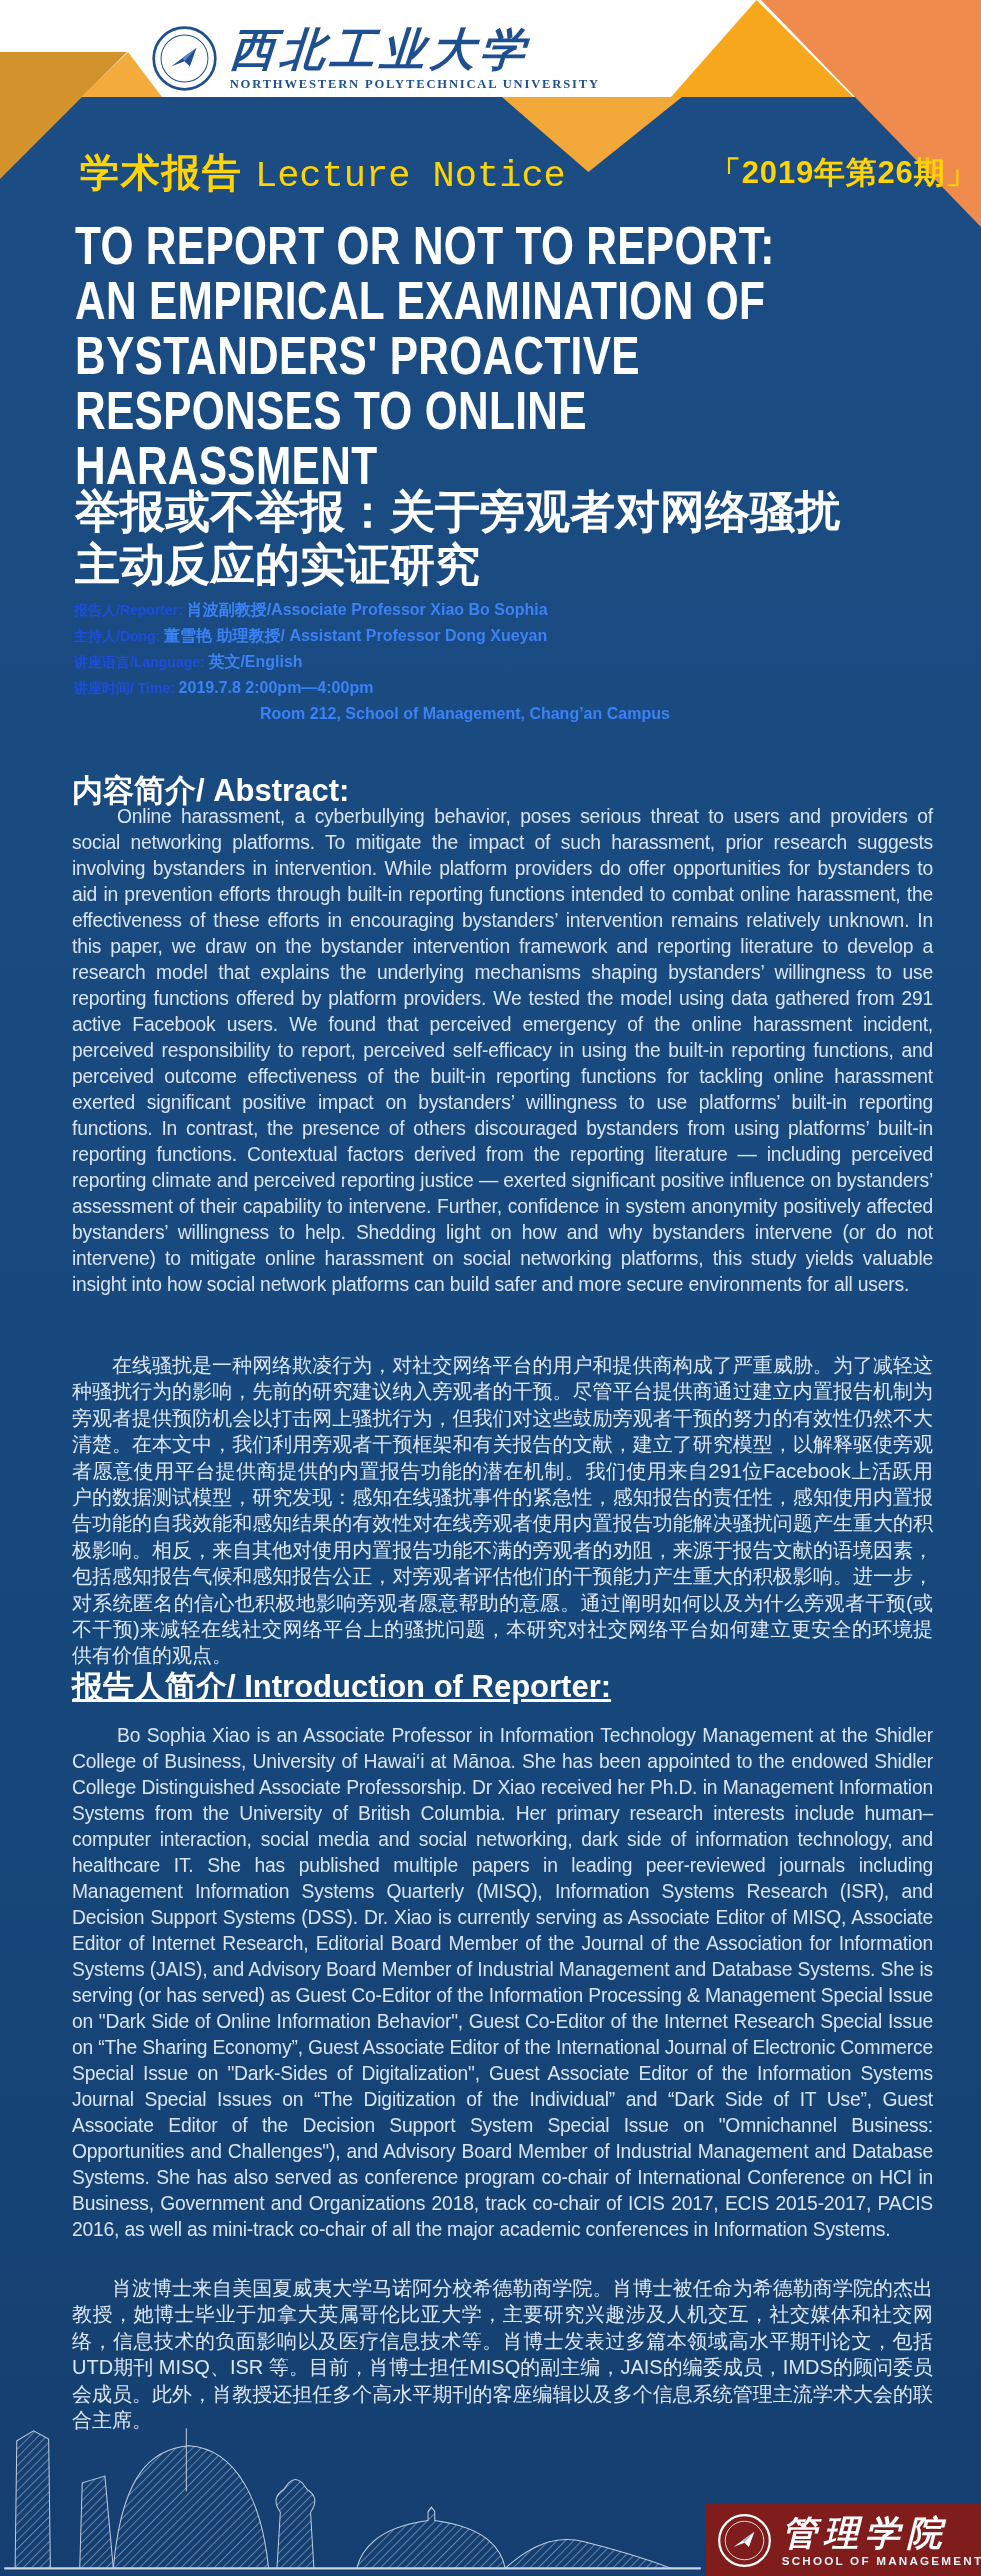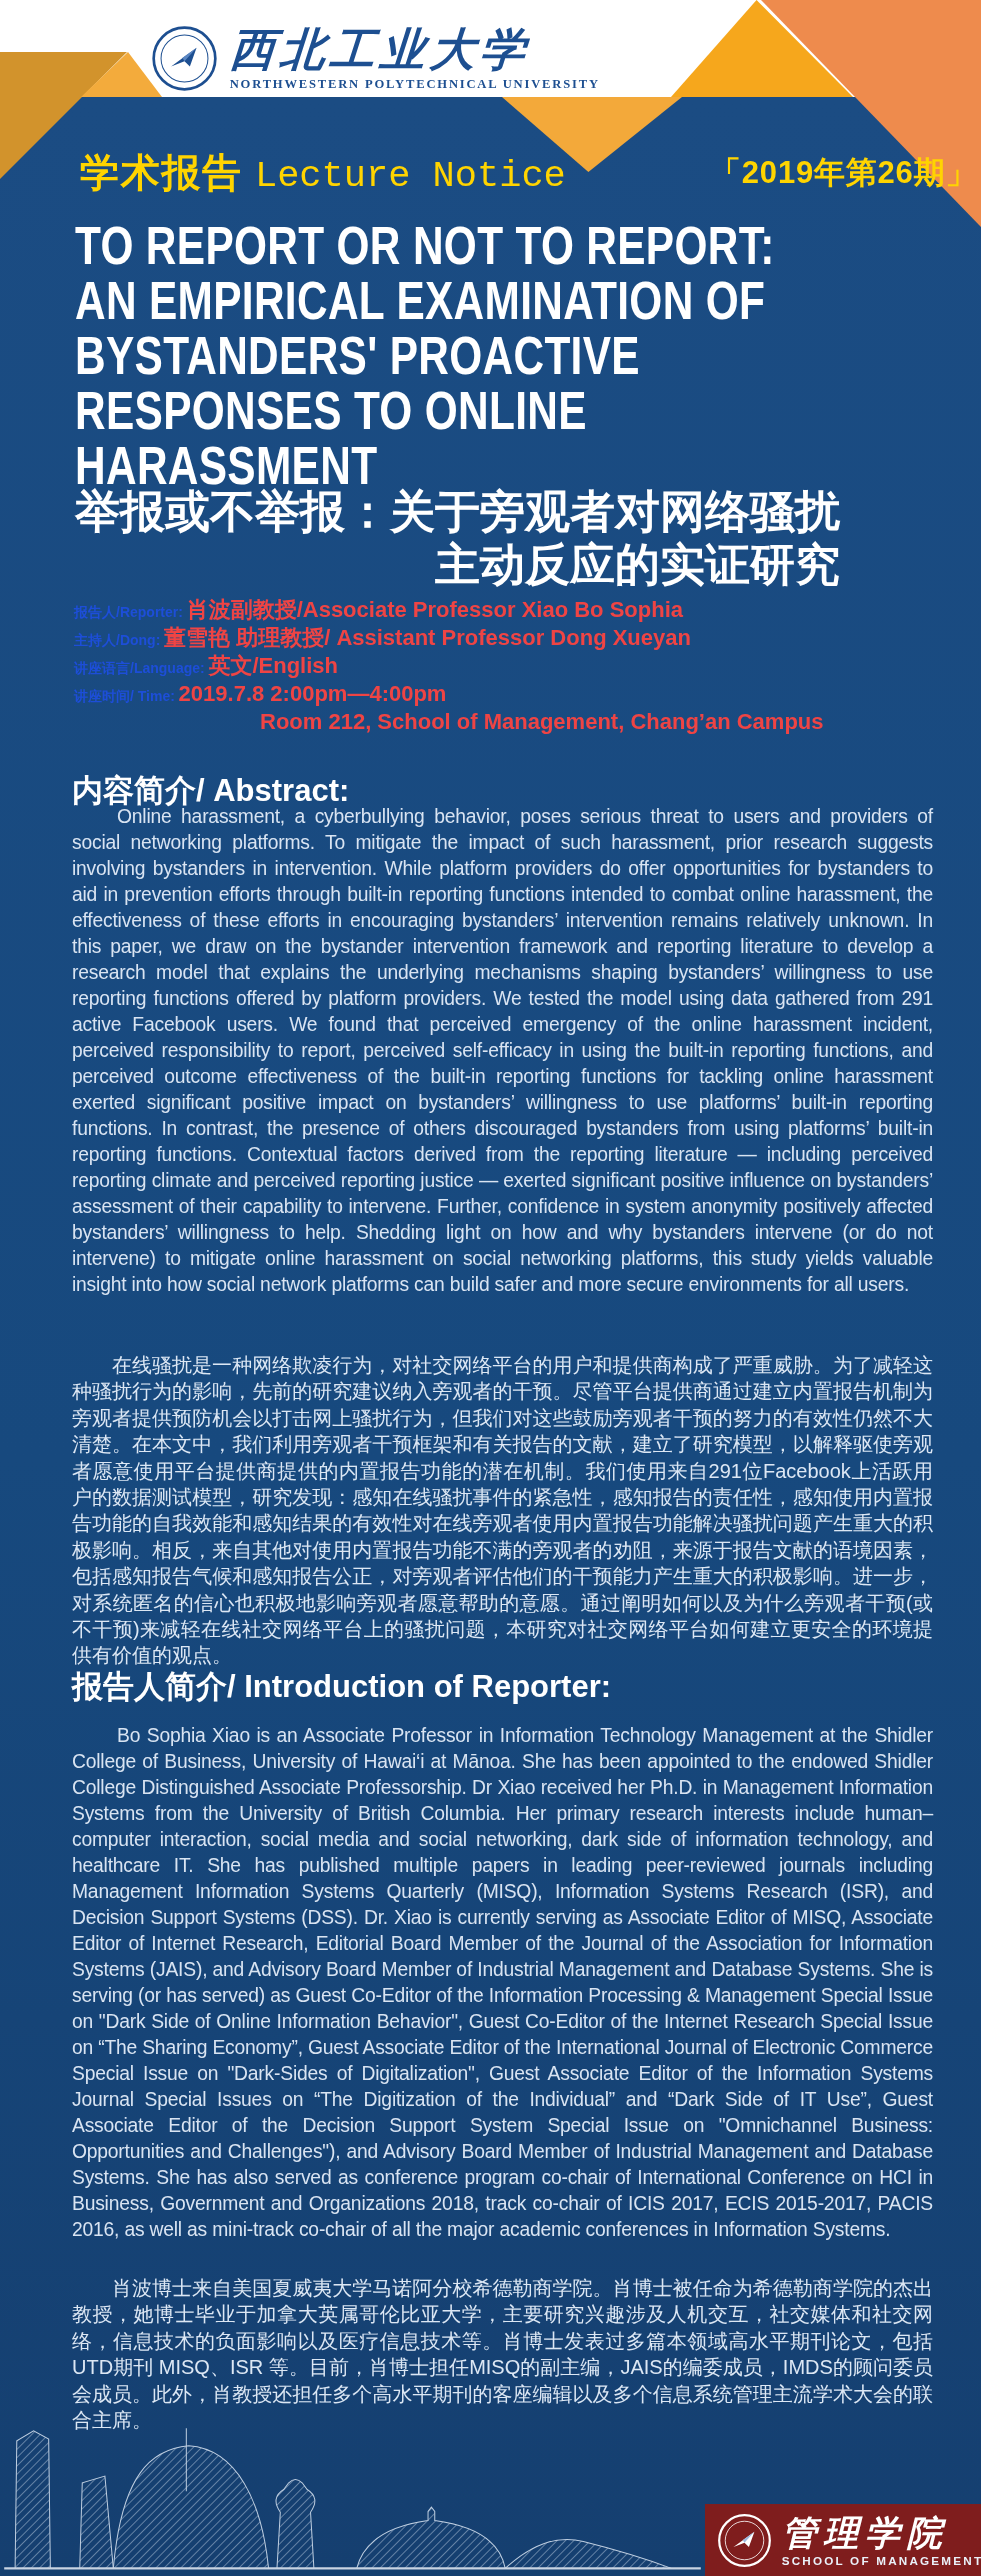--- a/index.html
+++ b/index.html
@@ -48,38 +48,38 @@
   .issue { position:absolute; left:710px; top:152px; font-size:31px; font-weight:bold;
            color:#ffd400; white-space:nowrap; letter-spacing:0.8px; }
   
   .title-en { position:absolute; left:75px; top:218px; width:889px; }
   .title-en .tl {
     display:inline-block; transform:scaleX(0.8); transform-origin:left center;
     font-size:53px; font-weight:bold; color:#ffffff; line-height:55px;
     white-space:nowrap; letter-spacing:0.4px;
   }
   .title-cn { position:absolute; left:75px; top:485px; }
-  .title-cn .tl { font-size:45px; font-weight:bold; color:#ffffff; line-height:53px; white-space:nowrap;text-align:right; }
+  .title-cn .tl { font-size:45px; font-weight:bold; color:#ffffff; line-height:53px; white-space:nowrap; }
   
   .info { position:absolute; left:74px; top:597px; width:864px; }
   .info-row { line-height:25px; white-space:nowrap; }
   .info-label { font-size:14px; font-weight:bold; color:#1d4ed8;margin-top:8px; }
-  .info-value { font-size:22px; font-weight:bold; color:#ef4444; }
+  .info-value { font-size:16px; font-weight:bold; color:#3b82f6; }
   .info-row.indent { padding-left:186px; }
   
   .sec-h { position:absolute; left:72px; font-size:31px; font-weight:bold; color:#ffffff; white-space:nowrap; }
   .para {
     position:absolute; left:72px; width:861px; text-align:justify; color:#d9e4f2;
   }
   .para.en { font-size:19.3px; line-height:26px; letter-spacing:-0.2px; text-indent:45px; }
   .para.cn { font-size:20px; line-height:26.4px; text-indent:40px; color:#dce7f4; }
   .h-abstract { top:770px; }
   .p-abs-en   { top:804px; }
   .p-abs-cn   { top:1352px; }
-  .h-intro    { top:1666px; }
+  .h-intro    { top:1666px;text-decoration:underline; }
   .p-bio-en   { top:1701px;margin-top:22px; }
   .p-bio-cn   { top:2275px; }
   
   .sketch { position:absolute; left:0; top:2424px; opacity:0.85; }
   .school-box {
     position:absolute; left:705px; top:2504px; width:277px; height:72px;
     background:#7f1d1d; display:flex; align-items:center; padding-left:11.7px; box-sizing:border-box;
   }
   .school-seal { width:55px; height:55px; flex:0 0 auto; }
   .school-names { margin-left:10px; }

